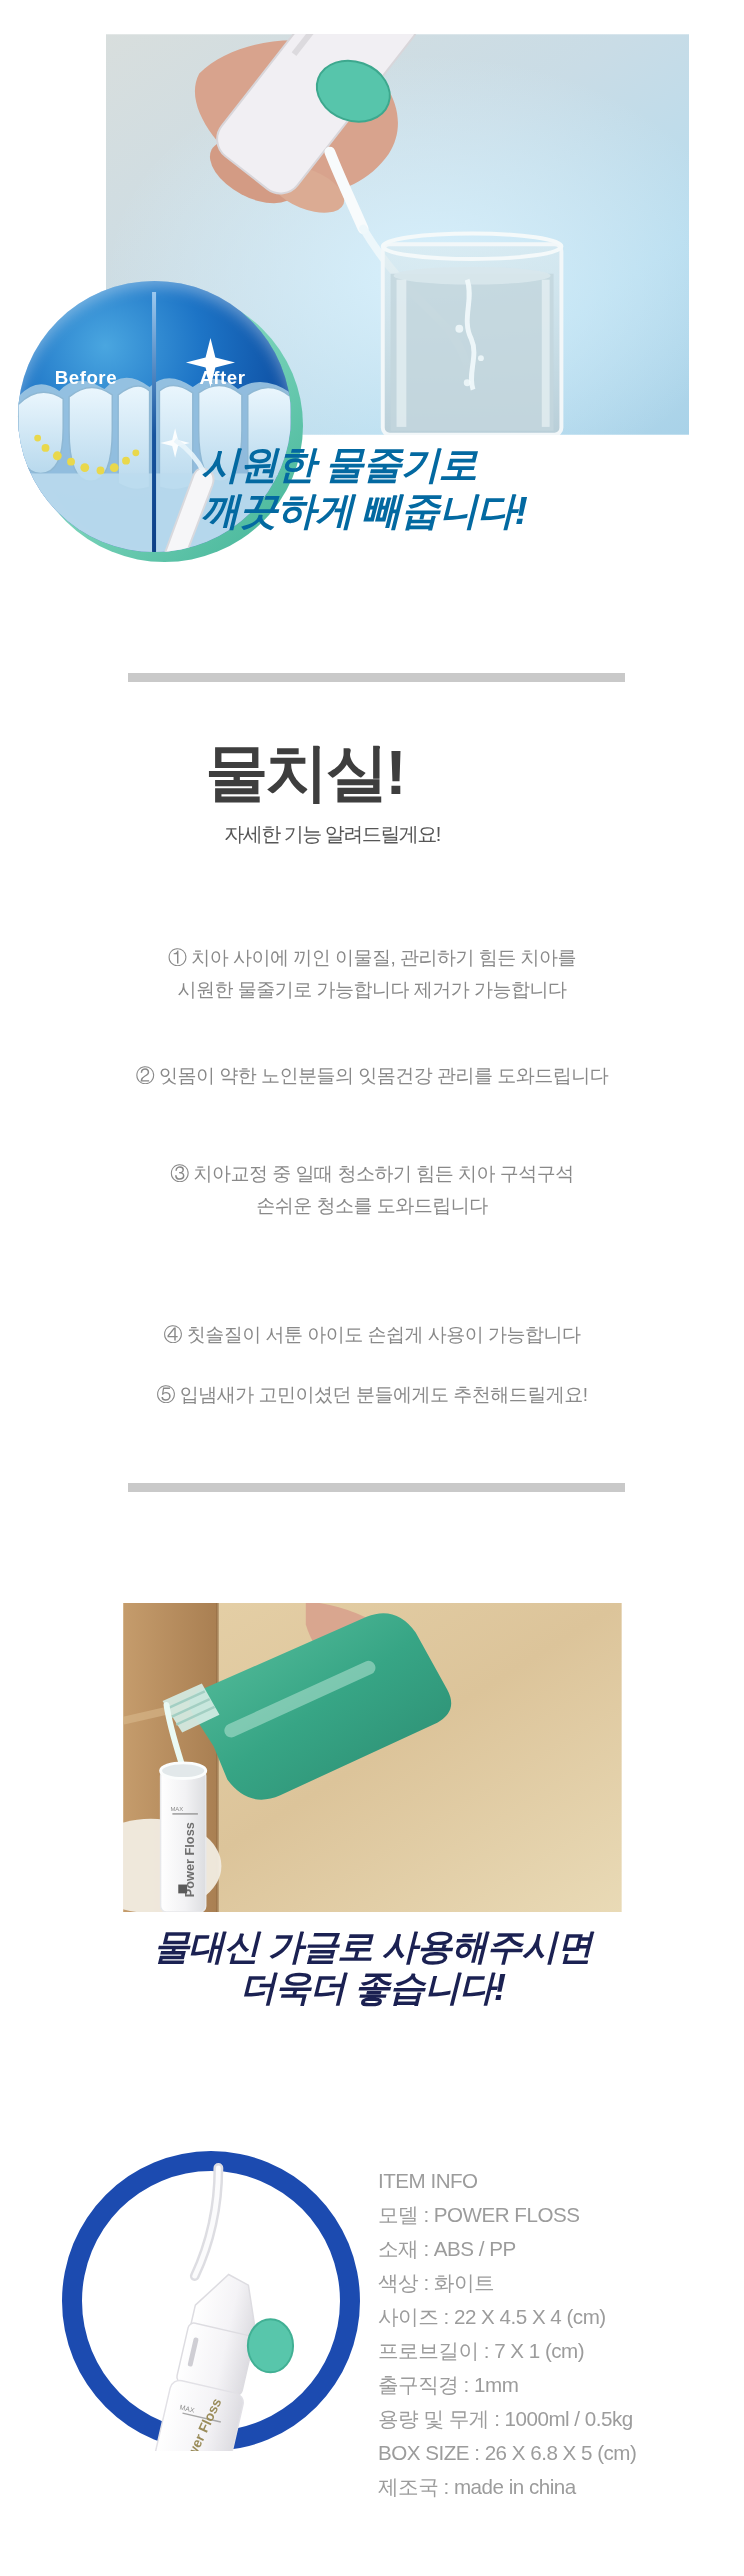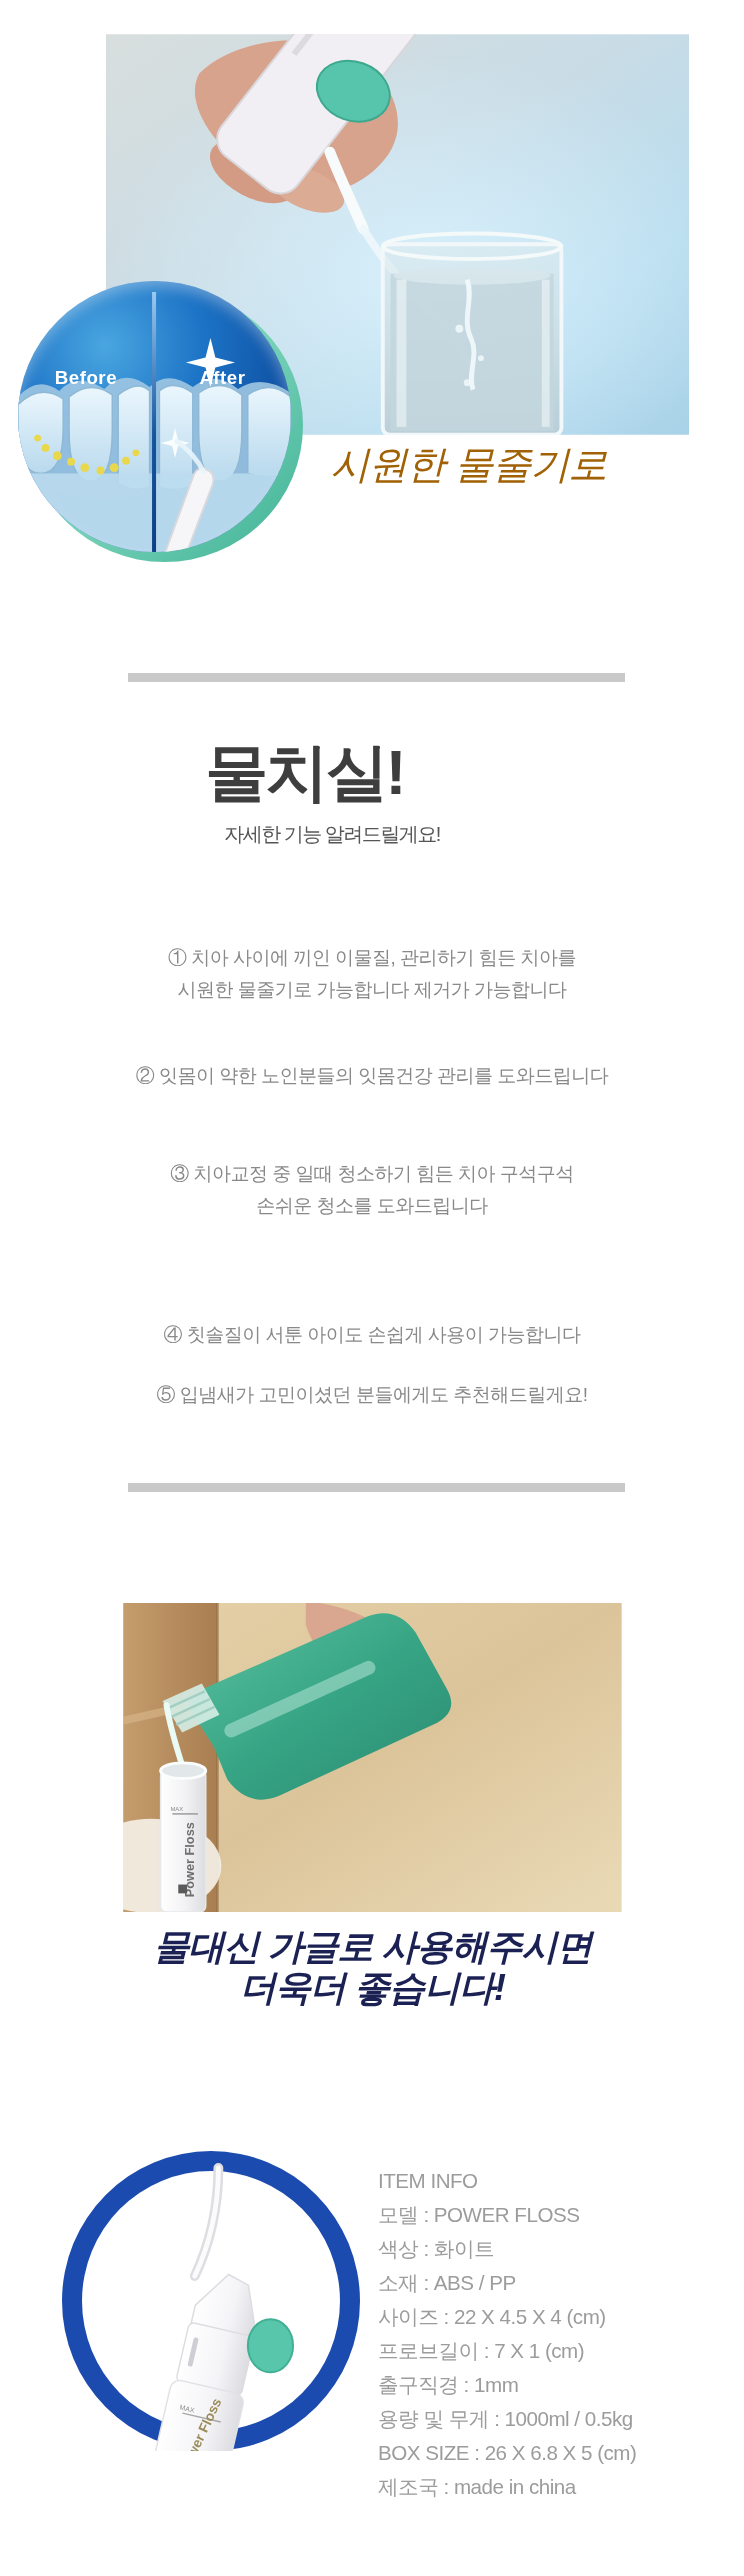--- a/index.html
+++ b/index.html
@@ -23,22 +23,22 @@
   }
   .badge .divider-line {
     position:absolute; left:50%; top:4%; width:3.9px; height:96%;
     background:linear-gradient(#9cc9ef 0%, #16549e 55%, #0d3f86 100%); transform:translateX(-50%);
   }
   .badge .label { position:absolute; top:55px; width:50%; text-align:center;
     color:#ffffff; font-size:18.7px; font-weight:bold; letter-spacing:0.5px;margin-top:31px; }
   .badge .label.before { left:0; }
   .badge .label.after  { right:0; }
   
-  .caption1 { position:absolute; left:201px; top:442px; width:535px; text-align:center;
-    color:#a16207; font-size:39px; line-height:46px; font-weight:normal; font-style:italic; letter-spacing:-1px; }
+  .caption1 { position:absolute; left:201px; top:442px; width:535px; 
+    color:#0369a1; font-size:39px; line-height:46px; font-weight:bold; font-style:italic; letter-spacing:-1px; }
   .caption2 { position:absolute; left:110px; top:1926px; width:525px; text-align:center;
     color:#1b2152; font-size:36px; line-height:41px; font-weight:bold; font-style:italic; letter-spacing:-1px; }
   
   .rule { position:absolute; left:128px; width:497px; height:8.8px; background:#c9c9c9; }
   .rule.r1 { top:673px; } .rule.r2 { top:1483px; }
   
   .sec-title { position:absolute; left:0; width:609px; top:730px; text-align:center;
     color:#3e3e3e; font-size:63px; font-weight:bold; letter-spacing:-2.9px; }
   .sec-sub { position:absolute; left:0; width:664px; top:821px; text-align:center;
     color:#565656; font-size:20px; font-weight:300; letter-spacing:-1.5px; }
@@ -149,20 +149,21 @@
         <path d="M190,196 C182,180 172,170 160,162" stroke="#e8f4fb" stroke-width="5" fill="none" opacity="0.9"></path>
       </svg>
       <div class="divider-line"></div>
       <div class="label before">Before</div>
       <div class="label after">After</div>
     </div>
   </div>
 
   <div class="caption1">
     <div>시원한 물줄기로</div>
+    <div>깨끗하게 빼줍니다!</div>
   </div>
 
   <div class="rule r1"></div>
 
   <div class="sec-title">물치실!</div>
   <div class="sec-sub">자세한 기능 알려드릴게요!</div>
 
   <div class="feat f0">
     <div>① 치아 사이에 끼인 이물질, 관리하기 힘든 치아를</div>
     <div>시원한 물줄기로 가능합니다 제거가 가능합니다</div>
@@ -262,22 +263,22 @@
       <path d="M128,268 L168,268" stroke="#a8a8a8" stroke-width="1.5"></path>
       <text x="124" y="265" font-size="7" fill="#8d8d8d">MAX</text>
       <text x="136" y="330" font-size="14" font-weight="bold" fill="#9a8c5a" transform="rotate(-78 140 322)">Power Floss</text>
     </g>
     <ellipse cx="205" cy="193" rx="23" ry="27" fill="#58c6ab" stroke="#41b094" stroke-width="2"></ellipse>
   </svg>
 
   <div class="iteminfo">
     <div>ITEM INFO</div>
     <div>모델 : POWER FLOSS</div>
+    <div>소재 : ABS / PP</div>
     <div>색상 : 화이트</div>
-    <div>소재 : ABS / PP</div>
     <div>사이즈 : 22 X 4.5 X 4 (cm)</div>
     <div>프로브길이 : 7 X 1 (cm)</div>
     <div>출구직경 : 1mm</div>
     <div>용량 및 무게 : 1000ml / 0.5kg</div>
     <div>BOX SIZE : 26 X 6.8 X 5 (cm)</div>
     <div>제조국 : made in china</div>
   </div>
 
 </div>
 

